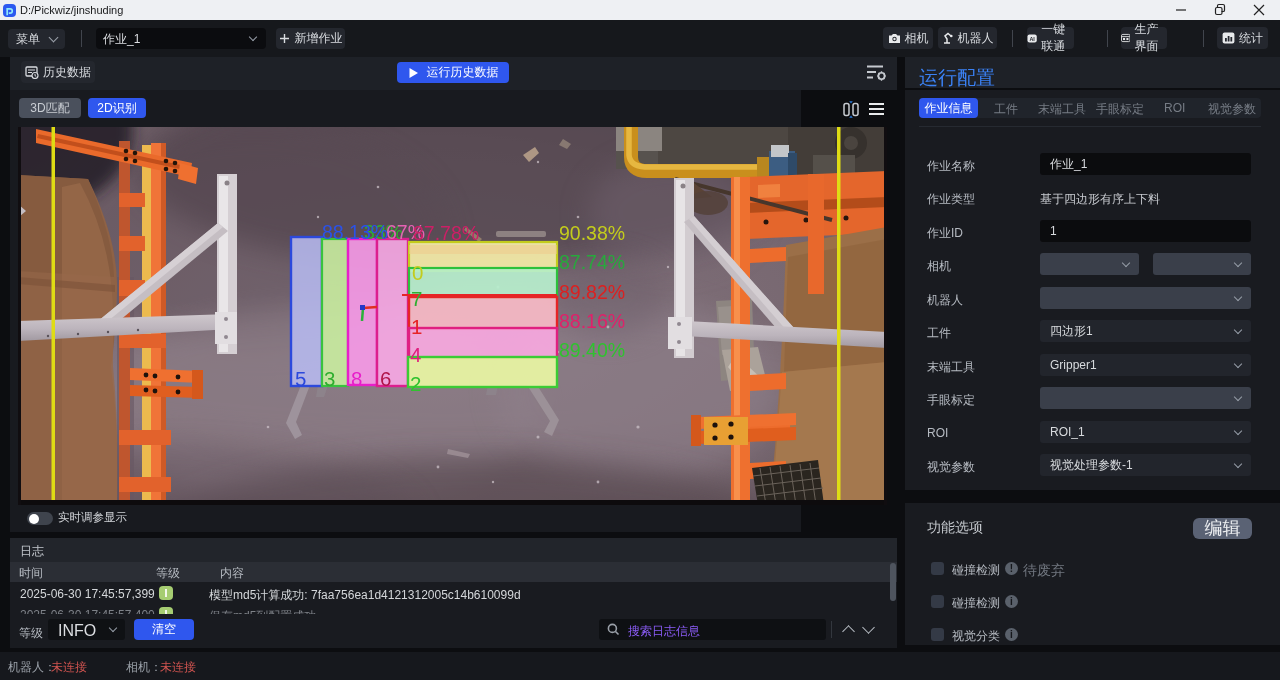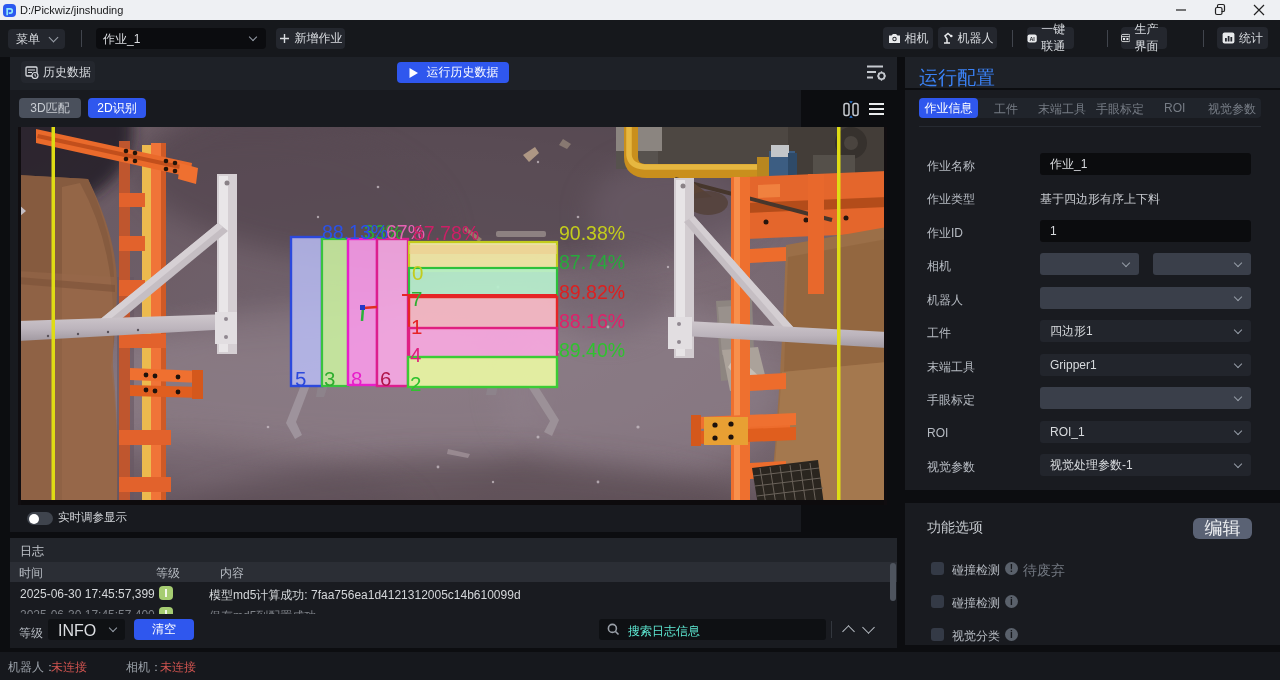--- a/index.html
+++ b/index.html
@@ -399,21 +399,21 @@
   <div class="abs" style="left:38px;top:81px;width:77px;height:21px;background:#0f1114;border-radius:3px;">
     <span class="abs" style="left:10px;top:3px;font-size:16px;color:#dcdee2;">INFO</span>
     <span class="selchev" style="top:6px;right:9px;"></span>
   </div>
   <div class="abs bluebtn" style="left:124px;top:81px;width:60px;height:21px;">清空</div>
   <div class="abs" style="left:589px;top:81px;width:227px;height:21px;background:#0e1013;border-radius:3px;">
     <svg class="abs" style="left:8px;top:4px;" width="13" height="13" viewBox="0 0 13 13">
         <circle cx="5.4" cy="5.4" r="4" fill="none" stroke="#9aa0a8" stroke-width="1.6"></circle>
         <path d="M8.5 8.5l3 3" stroke="#9aa0a8" stroke-width="1.6"></path>
       </svg>
-    <span class="abs" style="left:29px;top:4px;font-size:12px;color:#5eead4;">搜索日志信息</span>
+    <span class="abs" style="left:29px;top:4px;font-size:12px;color:#8b5cf6;">搜索日志信息</span>
   </div>
   <div class="abs sep" style="left:821px;top:83px;height:17px;background:#33373e;"></div>
   <div class="abs" style="left:834px;top:89px;width:9px;height:9px;border-left:1.8px solid #b8bdc4;border-top:1.8px solid #b8bdc4;transform:rotate(45deg);"></div>
   <div class="abs" style="left:854px;top:85px;width:9px;height:9px;border-right:1.8px solid #b8bdc4;border-bottom:1.8px solid #b8bdc4;transform:rotate(45deg);"></div>
 </div>
 
 <div class="abs" style="left:0;top:652px;width:1280px;height:28px;background:#16181d;">
   <span class="abs" style="left:8px;top:7px;font-size:12px;color:#9aa0a8;">机器人：</span>
   <span class="abs" style="left:51px;top:7px;font-size:12px;color:#d05450;">未连接</span>
   <span class="abs" style="left:126px;top:7px;font-size:12px;color:#9aa0a8;text-align:center;">相机：</span>

